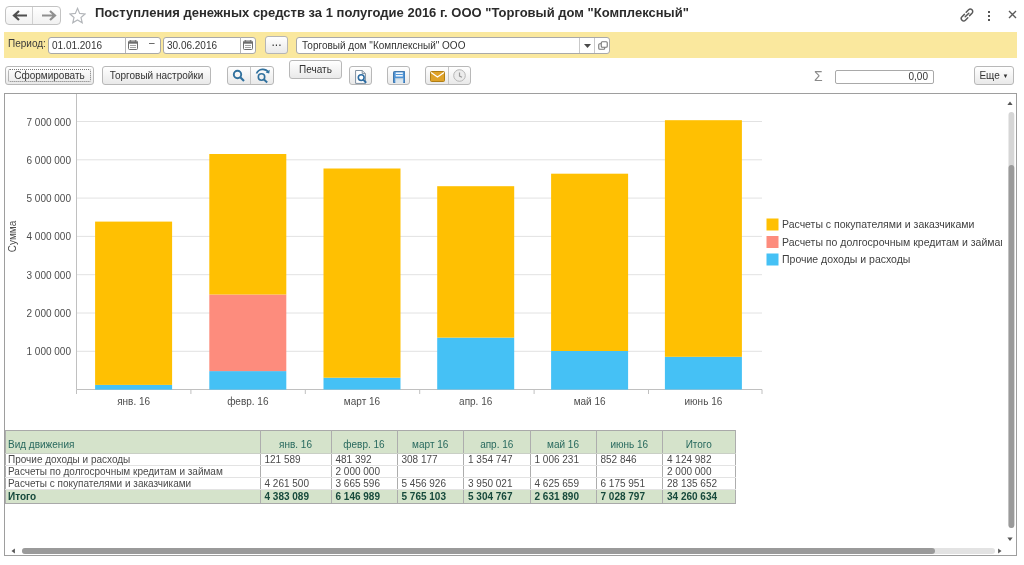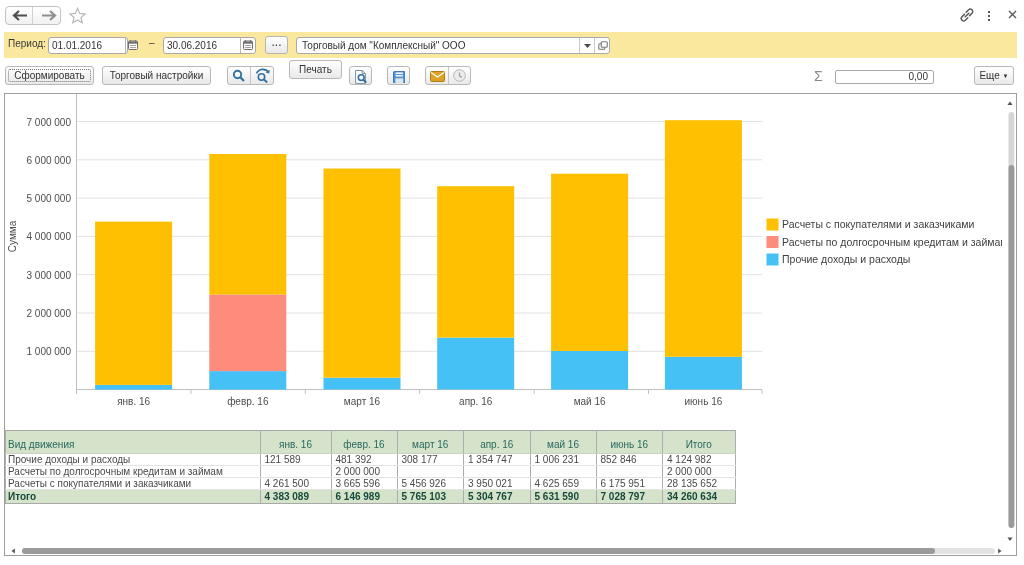--- a/index.html
+++ b/index.html
@@ -49,38 +49,39 @@
   <div class="abs navdiv"></div>
   <svg class="abs" style="left:12px;top:10px" width="17" height="11" viewBox="0 0 17 11">
     <path d="M7 1 L2 5.5 L7 10 M2.2 5.5 H15" stroke="#4f4f4f" stroke-width="2.2" fill="none"></path>
   </svg>
   <svg class="abs" style="left:40px;top:10px" width="17" height="11" viewBox="0 0 17 11">
     <path d="M10 1 L15 5.5 L10 10 M2 5.5 H14.8" stroke="#8f8f8f" stroke-width="2.2" fill="none"></path>
   </svg>
   <svg class="abs" style="left:69px;top:7px" width="17" height="17" viewBox="0 0 19 19">
     <path d="M9.5 1.5 L11.9 7.2 L18 7.7 L13.4 11.7 L14.8 17.7 L9.5 14.5 L4.2 17.7 L5.6 11.7 L1 7.7 L7.1 7.2 Z" fill="none" stroke="#b3b6ba" stroke-width="1.3"></path>
   </svg>
+  <div class="abs title">Поступления денежных средств за 1 полугодие 2016 г. ООО "Торговый дом "Комплексный"</div>
 
   <svg class="abs" style="left:960px;top:8px" width="14" height="14" viewBox="0 0 14 14">
     <g stroke="#5a5a5a" stroke-width="1.5" fill="none" stroke-linecap="round">
       <path d="M6.2 4.2 L8.6 1.8 a2.4 2.4 0 0 1 3.4 3.4 L9.6 7.6"></path>
       <path d="M7.8 9.8 L5.4 12.2 a2.4 2.4 0 0 1 -3.4-3.4 L4.4 6.4"></path>
       <path d="M5.2 8.8 L8.8 5.2"></path>
     </g>
   </svg>
   <div class="abs" style="left:987.5px;top:10.5px;width:2.5px;height:2.5px;background:#555"></div>
   <div class="abs" style="left:987.5px;top:14.5px;width:2.5px;height:2.5px;background:#555"></div>
   <div class="abs" style="left:987.5px;top:18.5px;width:2.5px;height:2.5px;background:#555"></div>
   <svg class="abs" style="left:1008px;top:10px" width="9" height="9" viewBox="0 0 9 9">
     <path d="M1 1 L8 8 M8 1 L1 8" stroke="#5a5a5a" stroke-width="1.4"></path>
   </svg>
 
   <div class="abs band"></div>
   <div class="abs lbl" style="left:8px;top:38px">Период:</div>
-  <div class="inp" style="left:48px;top:36.5px;width:80px;height:17px;">
+  <div class="inp" style="left:48px;top:36.5px;width:113px;height:17px;">
       <span style="position:absolute;left:3px;top:2.5px">01.01.2016</span>
     </div>
   <div class="abs" style="left:125px;top:37px;width:1px;height:16px;background:#b5b5b5"></div>
   <svg class="abs" style="left:128px;top:40px" width="10" height="10" viewBox="0 0 10 10">
     <rect x="0.5" y="1" width="9" height="8.5" rx="1" fill="#fdfdfd" stroke="#6e6e6e"></rect>
     <rect x="1" y="1.5" width="8" height="2.2" fill="#6e6e6e"></rect>
     <path d="M2.5 0.3 v1.5 M7.5 0.3 v1.5" stroke="#6e6e6e" stroke-width="1.2"></path>
     <path d="M2 5.5 h6 M2 7.5 h6" stroke="#9a9a9a" stroke-width="0.9"></path>
   </svg>
   <div class="abs lbl" style="left:149px;top:37px">–</div>
@@ -278,21 +279,21 @@
           <td class="num">4 625 659</td>
       <td class="num">6 175 951</td>
           <td class="num">28 135 652</td>
     </tr>
     <tr class="trow">
       <td style="padding-left:2px">Итого</td>
           <td class="num">4 383 089</td>
           <td class="num">6 146 989</td>
       <td class="num">5 765 103</td>
           <td class="num">5 304 767</td>
-          <td class="num">5 631 590</td>
+          <td class="num">2 631 890</td>
       <td class="num">7 028 797</td>
           <td class="num">34 260 634</td>
     </tr>
   </tbody>
     </table>
 
   <svg class="abs" style="left:1002px;top:95px" width="15" height="450" viewBox="0 0 15 450">
     <path d="M8 6.5 l2.6 3.4 h-5.2 Z" fill="#555"></path>
     <rect x="6.5" y="17" width="5.8" height="416" rx="2.9" fill="#d6d6d6"></rect>
     <rect x="6.5" y="70" width="5.8" height="363" rx="2.9" fill="#9a9a9a"></rect>

